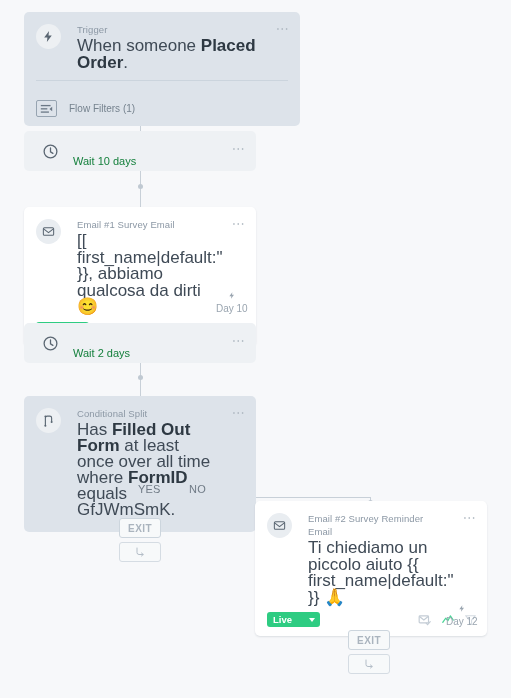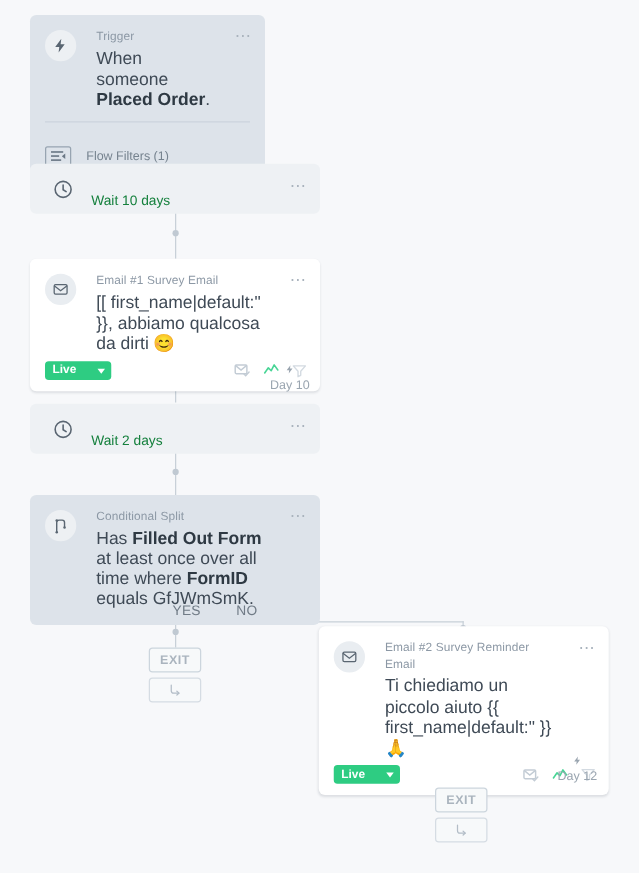--- a/index.html
+++ b/index.html
@@ -37,33 +37,33 @@
   }
   .card-ico svg { display: block; }
 
   .card-body { margin-left: 41px; padding-right: 26px; }
 
   .kicker {
     font-size: 9.5px; color: #8c98a5; letter-spacing: .1px;
     line-height: 13px; margin: 1px 0 2px;
   }
   .headline {
-    font-size: 14px; color: #3f4a56; line-height: 16.5px;
+    font-size: 17px; color: #3f4a56; line-height: 16.5px;
   }
   .headline b { font-weight: bold; color: #2e3943; }
 
   .ellipsis {
     position: absolute; top: 12px; right: 10px;
     font-size: 13px; color: #a9b3bd; letter-spacing: 1.2px;
     line-height: 10px; cursor: pointer; user-select: none;
   }
 
   
   #trigger-card {
-    left: 24px; top: 12px; width: 188px;
+    left: 24px; top: 12px; width: 276px;
     background: #dde3ea;
   }
   #trigger-card .divider {
     height: 1px; background: #cbd4dd; margin: 9px 0 0;
   }
   .filters-row {
     display: flex; align-items: center; padding: 9px 12px 9px;
   }
   .filter-icobox {
     width: 21px; height: 17px; border: 1px solid #97a4b1;

